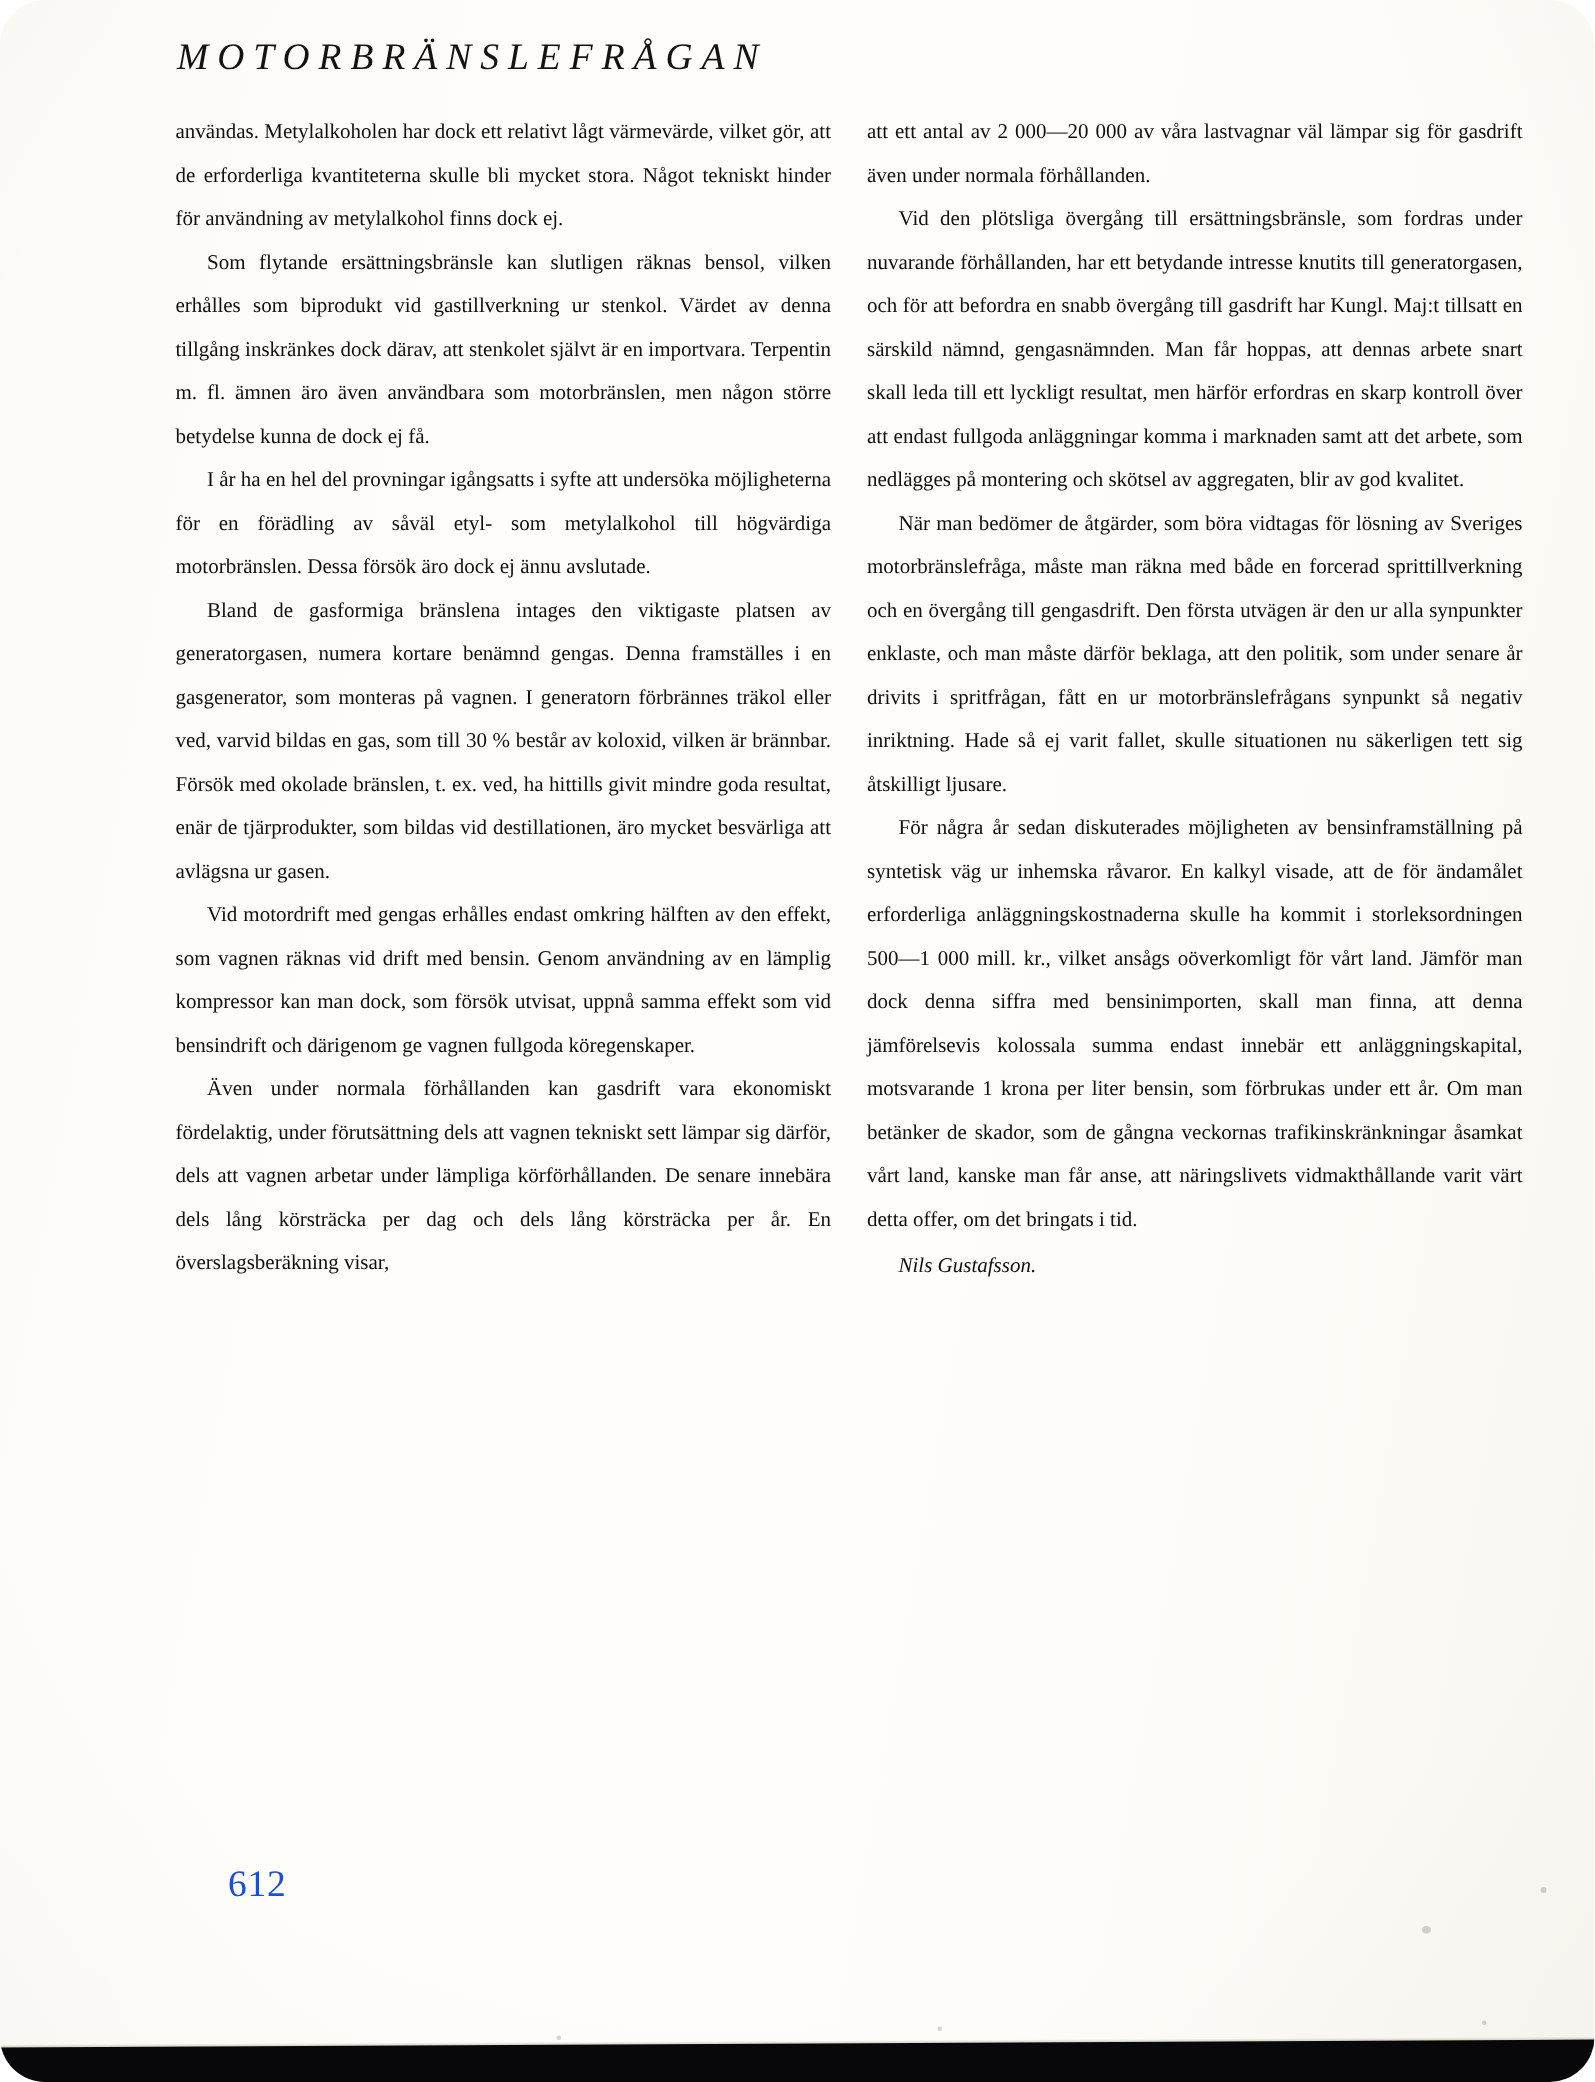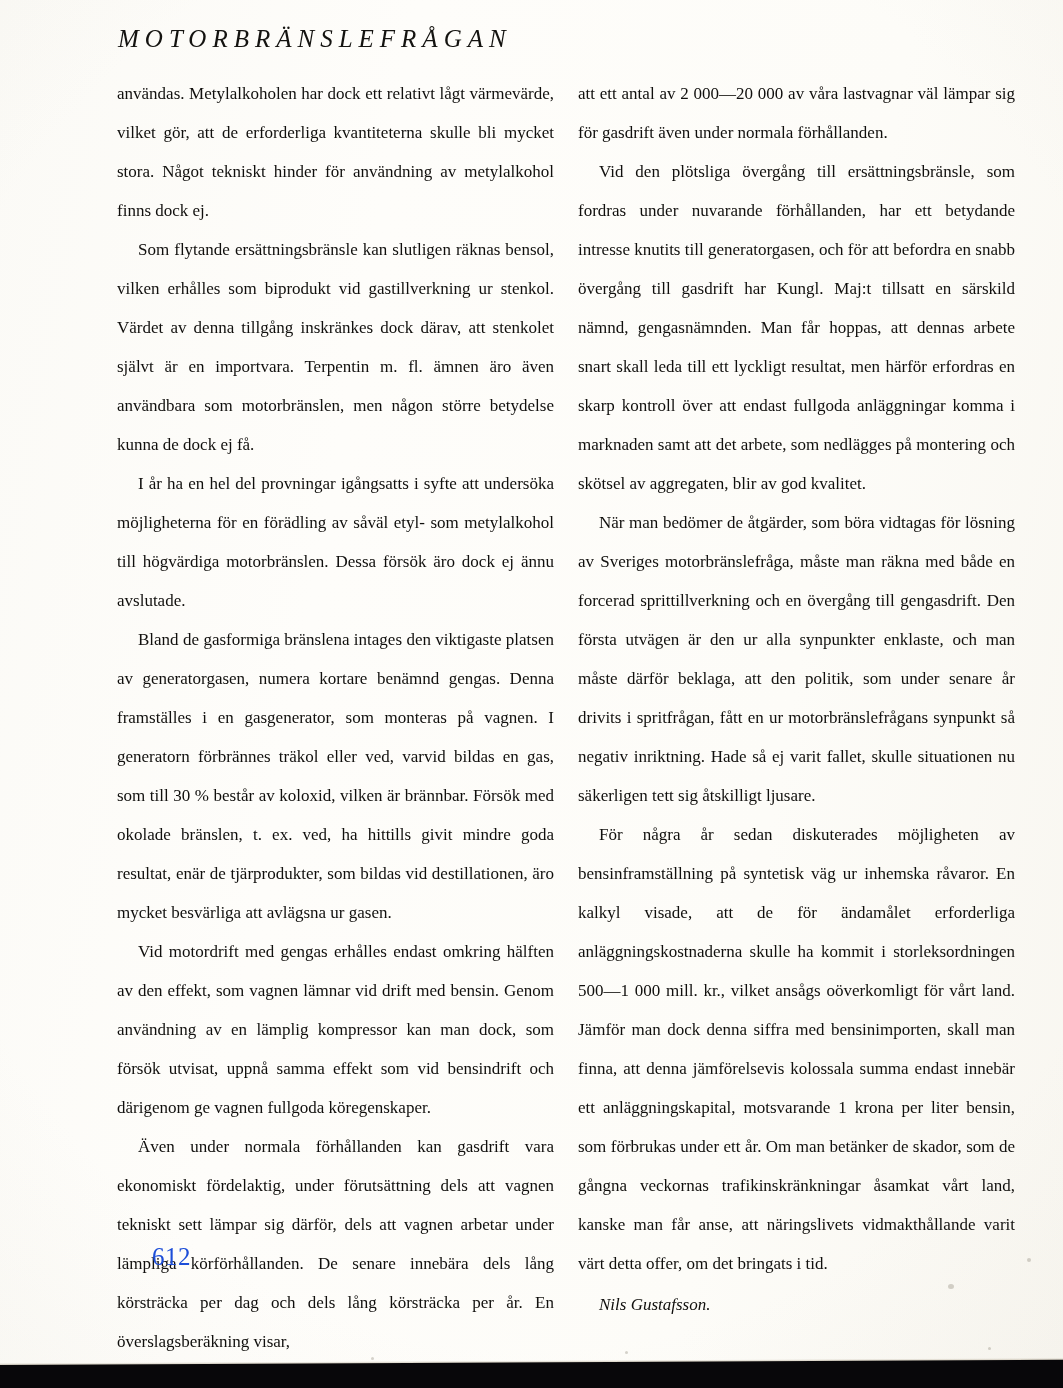--- a/index.html
+++ b/index.html
@@ -9,20 +9,21 @@
   }
 
   .page {
     position: relative;
     width: 1063px;
     height: 1388px;
     background: #fdfdfb;
     overflow: hidden;
     font-family: "Liberation Serif", "DejaVu Serif", serif;
     color: #100f0d;
+    border-radius: 30px;
     -webkit-font-smoothing: antialiased;
   }
 
   
   .paper-tint {
     position: absolute;
     inset: 0;
     background:
       radial-gradient(ellipse 110% 95% at 50% 45%, rgba(255,255,255,0) 55%, rgba(234,231,222,0.55) 100%),
       linear-gradient(100deg, #fbfaf6 0%, #fefdfa 32%, #fdfcf8 70%, #f8f6f0 100%);
@@ -44,22 +45,22 @@
     position: absolute;
     left: 0;
     top: 74px;
     width: 1063px;
   }
 
   .col {
     position: absolute;
     top: 0;
     width: 437px;
-    font-size: 17px;
-    line-height: 39px;
+    font-size: 14px;
+    line-height: 29px;
     text-align: justify;
     text-justify: inter-word;
     hyphens: none;
   }
 
   .col-left  { left: 117px; }
   .col-right { left: 578px; }
 
   .col p {
     margin: 0;
@@ -127,21 +128,21 @@
 
   <div class="running-head">MOTORBRÄNSLEFRÅGAN</div>
 
   <div class="columns">
 
     <div class="col col-left">
       <p class="noindent">användas. Metylalkoholen har dock ett relativt lågt värmevärde, vilket gör, att de erforderliga kvantiteterna skulle bli mycket stora. Något tekniskt hinder för användning av metylalkohol finns dock ej.</p>
       <p>Som flytande ersättningsbränsle kan slutligen räknas bensol, vilken erhålles som biprodukt vid gastillverkning ur stenkol. Värdet av denna tillgång inskränkes dock därav, att stenkolet självt är en importvara. Terpentin m. fl. ämnen äro även användbara som motorbränslen, men någon större betydelse kunna de dock ej få.</p>
       <p>I år ha en hel del provningar igångsatts i syfte att undersöka möjligheterna för en förädling av såväl etyl- som metylalkohol till högvärdiga motorbränslen. Dessa försök äro dock ej ännu avslutade.</p>
       <p>Bland de gasformiga bränslena intages den viktigaste platsen av generatorgasen, numera kortare benämnd gengas. Denna framställes i en gasgenerator, som monteras på vagnen. I generatorn förbrännes träkol eller ved, varvid bildas en gas, som till 30 % består av koloxid, vilken är brännbar. Försök med okolade bränslen, t. ex. ved, ha hittills givit mindre goda resultat, enär de tjärprodukter, som bildas vid destillationen, äro mycket besvärliga att avlägsna ur gasen.</p>
-      <p>Vid motordrift med gengas erhålles endast omkring hälften av den effekt, som vagnen lämnar vid drift med bensin. Genom användning av en lämplig kompressor kan man dock, som försök utvisat, uppnå samma effekt som vid bensindrift och därigenom ge vagnen fullgoda köregenskaper.</p>
+      <p>Vid motordrift med gengas erhålles endast omkring hälften av den effekt, som vagnen räknas vid drift med bensin. Genom användning av en lämplig kompressor kan man dock, som försök utvisat, uppnå samma effekt som vid bensindrift och därigenom ge vagnen fullgoda köregenskaper.</p>
       <p>Även under normala förhållanden kan gasdrift vara ekonomiskt fördelaktig, under förutsättning dels att vagnen tekniskt sett lämpar sig därför, dels att vagnen arbetar under lämpliga körförhållanden. De senare innebära dels lång körsträcka per dag och dels lång körsträcka per år. En överslagsberäkning visar,</p>
     </div>
 
     <div class="col col-right">
       <p class="noindent">att ett antal av 2 000—20 000 av våra lastvagnar väl lämpar sig för gasdrift även under normala förhållanden.</p>
       <p>Vid den plötsliga övergång till ersättningsbränsle, som fordras under nuvarande förhållanden, har ett betydande intresse knutits till generatorgasen, och för att befordra en snabb övergång till gasdrift har Kungl. Maj:t tillsatt en särskild nämnd, gengasnämnden. Man får hoppas, att dennas arbete snart skall leda till ett lyckligt resultat, men härför erfordras en skarp kontroll över att endast fullgoda anläggningar komma i marknaden samt att det arbete, som nedlägges på montering och skötsel av aggregaten, blir av god kvalitet.</p>
       <p>När man bedömer de åtgärder, som böra vidtagas för lösning av Sveriges motorbränslefråga, måste man räkna med både en forcerad sprittillverkning och en övergång till gengasdrift. Den första utvägen är den ur alla synpunkter enklaste, och man måste därför beklaga, att den politik, som under senare år drivits i spritfrågan, fått en ur motorbränslefrågans synpunkt så negativ inriktning. Hade så ej varit fallet, skulle situationen nu säkerligen tett sig åtskilligt ljusare.</p>
       <p>För några år sedan diskuterades möjligheten av bensinframställning på syntetisk väg ur inhemska råvaror. En kalkyl visade, att de för ändamålet erforderliga anläggningskostnaderna skulle ha kommit i storleksordningen 500—1 000 mill. kr., vilket ansågs oöverkomligt för vårt land. Jämför man dock denna siffra med bensinimporten, skall man finna, att denna jämförelsevis kolossala summa endast innebär ett anläggningskapital, motsvarande 1 krona per liter bensin, som förbrukas under ett år. Om man betänker de skador, som de gångna veckornas trafikinskränkningar åsamkat vårt land, kanske man får anse, att näringslivets vidmakthållande varit värt detta offer, om det bringats i tid.</p>
       <p class="signature">Nils Gustafsson.</p>
     </div>

